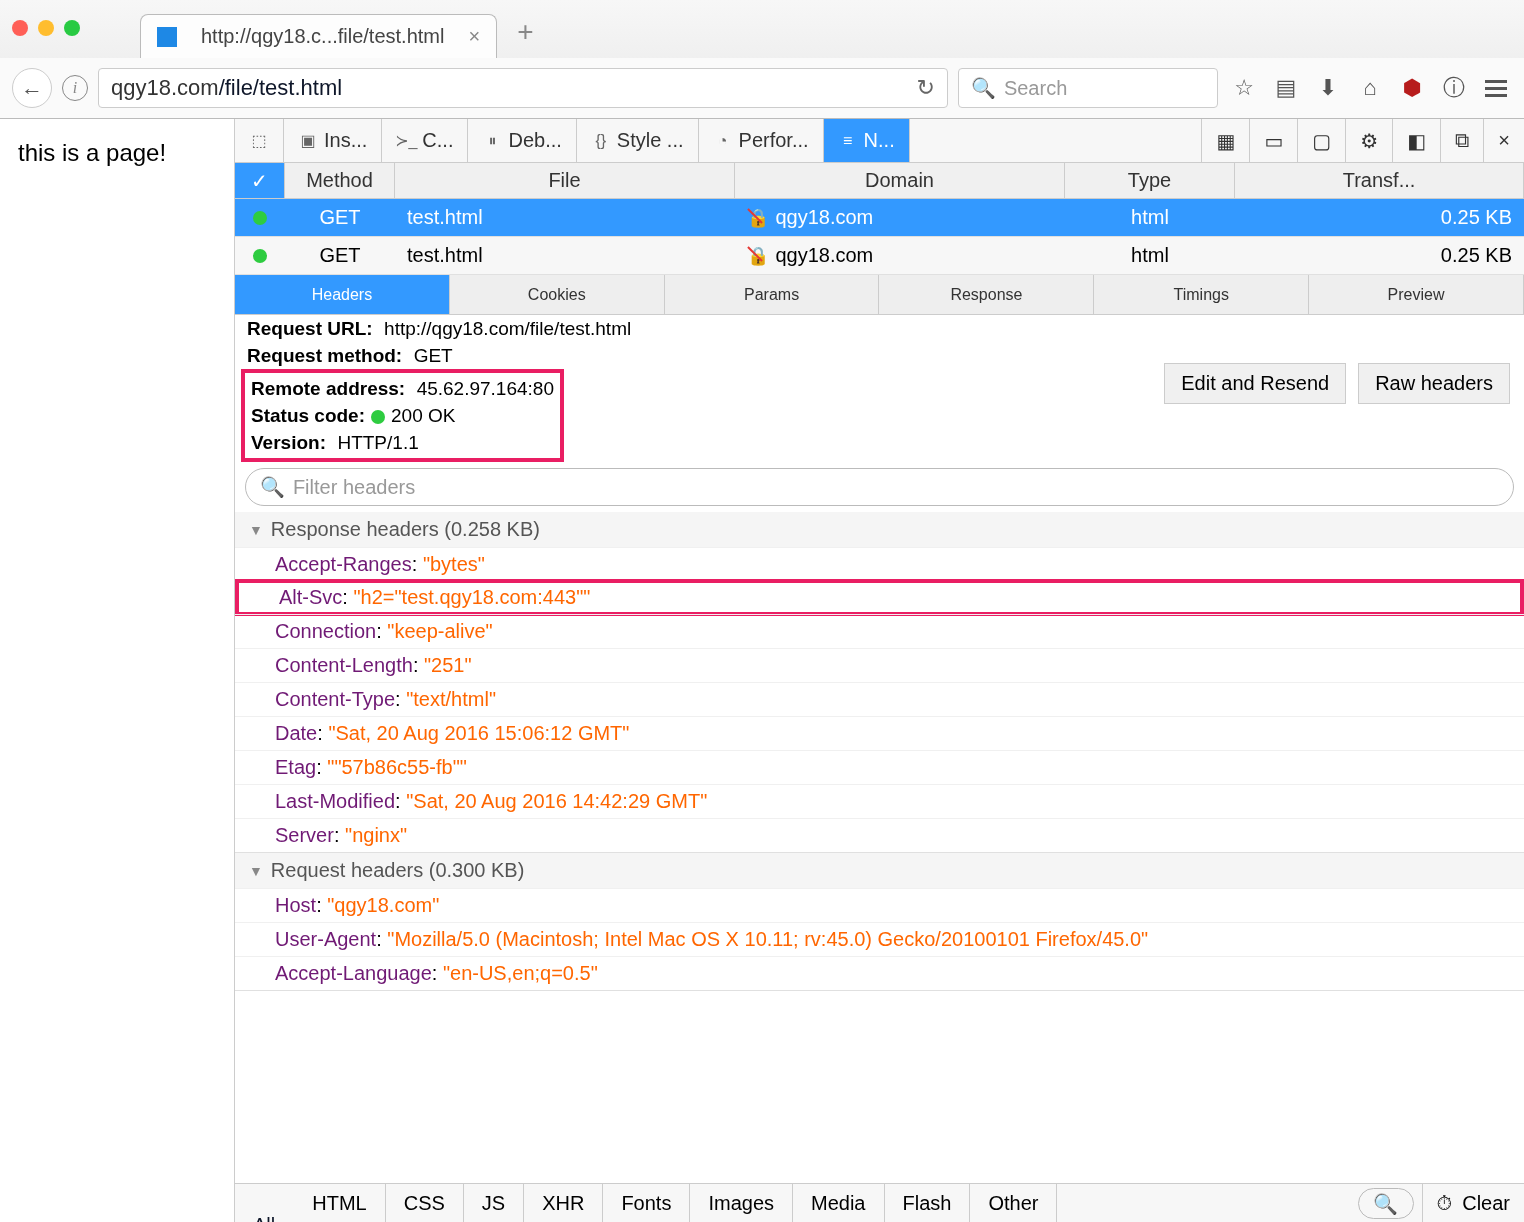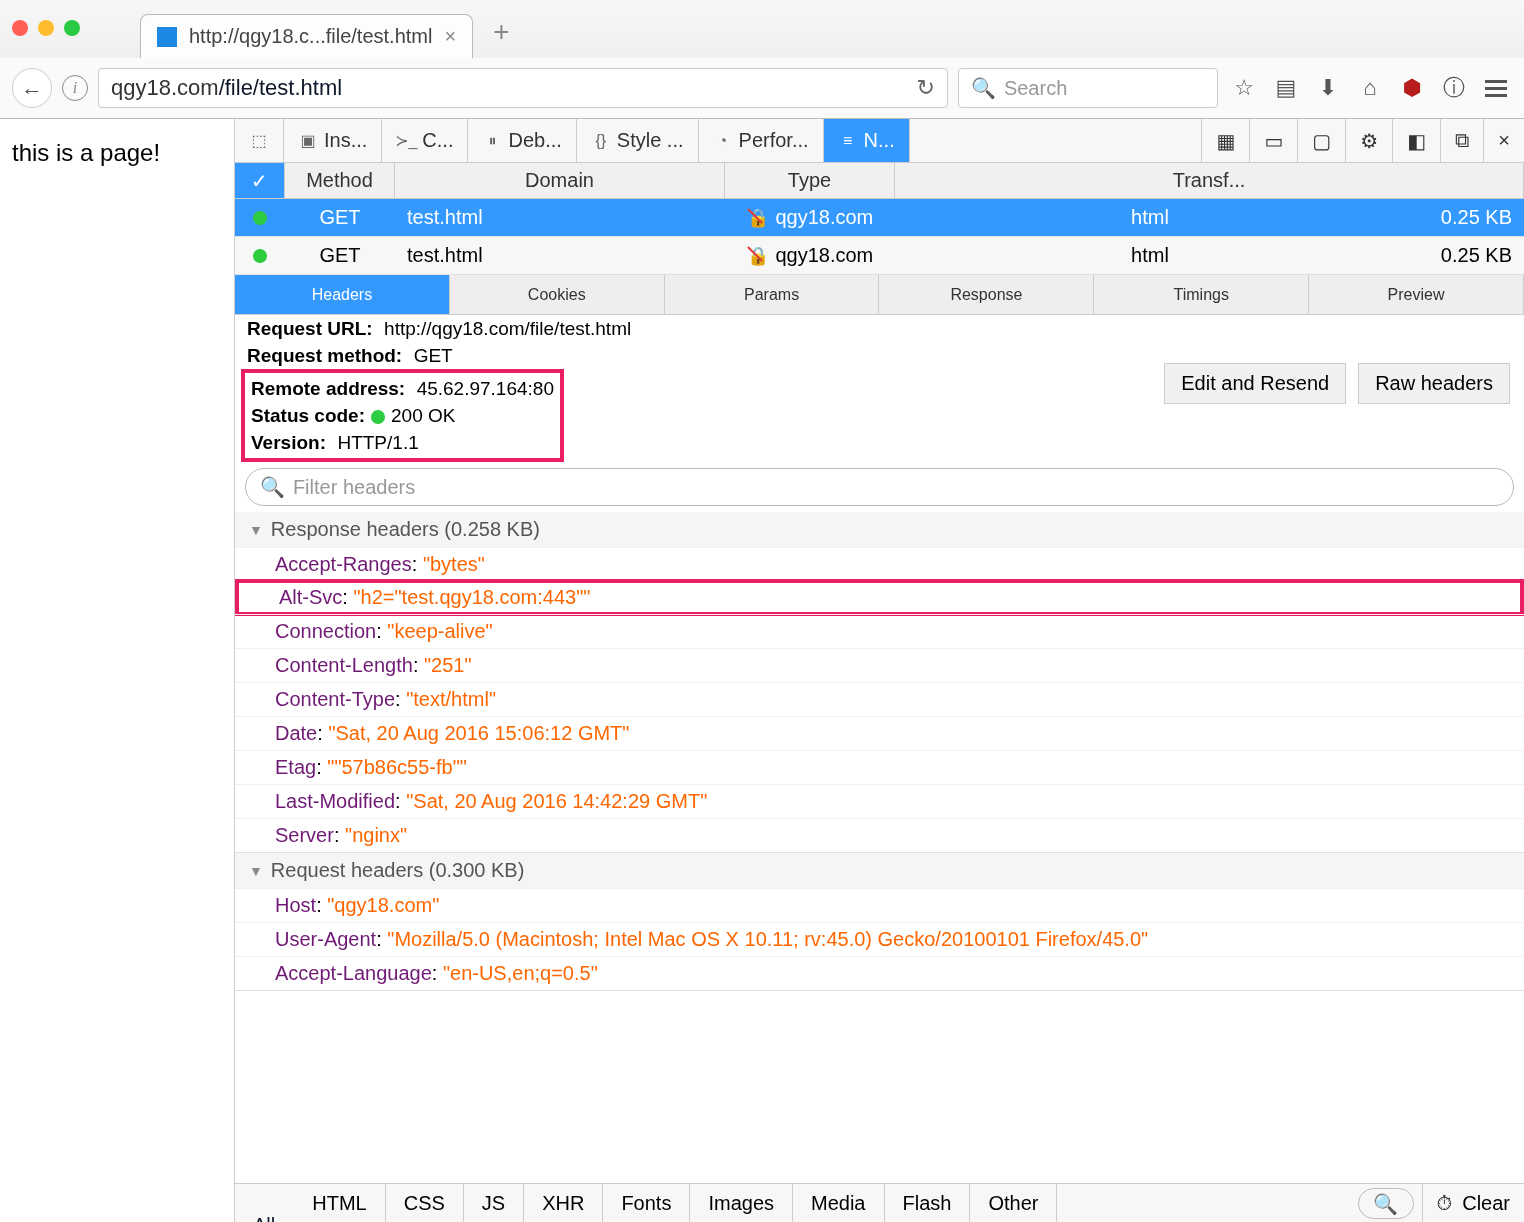--- a/index.html
+++ b/index.html
@@ -4,40 +4,40 @@
 <style>
 * { margin: 0; padding: 0; box-sizing: border-box; font-family: -apple-system, "Helvetica Neue", Arial, sans-serif; }
 body { width: 1524px; height: 1222px; background: #f0f0f0; overflow: hidden; }
 
 
 .browser-chrome { background: linear-gradient(#f7f7f7, #e8e8e8); border-bottom: 1px solid #bbb; }
 .tab-bar { height: 58px; display: flex; align-items: flex-end; padding-left: 10px; position: relative; }
 .traffic-lights { position: absolute; left: 12px; top: 20px; display: flex; gap: 10px; }
 .tl { width: 16px; height: 16px; border-radius: 50%; }
 .tl-red { background: #ff5f57; } .tl-yel { background: #ffbd2e; } .tl-grn { background: #28ca42; }
-.tab { margin-left: 130px; height: 44px; background: #fdfdfd; border: 1px solid #bbb; border-bottom: none; border-radius: 8px 8px 0 0; display: flex; align-items: center; padding: 0 16px; gap: 12px; min-width: 330px; font-size: 20px; color: #444; text-align: center; }
+.tab { margin-left: 130px; height: 44px; background: #fdfdfd; border: 1px solid #bbb; border-bottom: none; border-radius: 8px 8px 0 0; display: flex; align-items: center; padding: 0 16px; gap: 24px; min-width: 330px; font-size: 20px; color: #444; text-align: center; }
 .tab-favicon { width: 20px; height: 20px; background: #1e88e5; }
 .tab-close { color: #888; font-size: 20px; cursor: pointer; }
 .new-tab { margin-left: 20px; margin-bottom: 10px; color: #888; font-size: 28px; font-weight: 300; cursor: pointer; }
 
 .nav-bar { height: 60px; display: flex; align-items: center; padding: 0 12px; gap: 10px; background: #fafafa; }
 .nav-btn { width: 40px; height: 40px; border-radius: 50%; border: 1px solid #ccc; background: #fff; display: flex; align-items: center; justify-content: center; font-size: 22px; color: #555; cursor: pointer; }
 .info-icon { width: 26px; height: 26px; border: 1.5px solid #888; border-radius: 50%; display: flex; align-items: center; justify-content: center; font-size: 16px; color: #888; font-style: italic; font-family: serif; }
 .url-bar { flex: 1; height: 40px; background: #fff; border: 1px solid #ccc; border-radius: 4px; display: flex; align-items: center; padding: 0 12px; font-size: 22px; color: #333; }
 .url-dim { color: #0f172a; }
 .reload-icon { margin-left: auto; color: #666; font-size: 22px; cursor: pointer; }
 .search-box { width: 260px; height: 40px; background: #fff; border: 1px solid #ccc; border-radius: 4px; display: flex; align-items: center; padding: 0 12px; font-size: 20px; color: #999; gap: 8px; }
 .toolbar-icon { width: 32px; height: 32px; display: flex; align-items: center; justify-content: center; font-size: 22px; color: #555; cursor: pointer; }
 .shield-icon { color: #b71c1c; }
 .hamburger { display: flex; flex-direction: column; gap: 4px; }
 .hamburger span { width: 22px; height: 3px; background: #555; }
 
 
 .content-area { display: flex; height: calc(1222px - 118px); }
-.page-content { width: 234px; padding: 20px 12px; background: #fff; font-family: Georgia, serif; font-size: 24px; }
+.page-content { width: 234px; padding: 20px 18px; background: #fff; font-family: Georgia, serif; font-size: 24px; }
 
 
 .devtools { flex: 1; display: flex; flex-direction: column; background: #fff; border-left: 1px solid #ccc; }
 .dt-tabs { height: 44px; display: flex; border-bottom: 1px solid #ccc; background: #f7f7f7; }
 .dt-tab { display: flex; align-items: center; gap: 6px; padding: 0 14px; border-right: 1px solid #ccc; font-size: 20px; color: #333; cursor: pointer; }
 .dt-tab.active { background: #3399ff; color: #fff; }
 .dt-tab-icon { width: 20px; height: 20px; display: inline-flex; align-items: center; justify-content: center; font-size: 16px; color: #666; }
 .dt-tab.active .dt-tab-icon { color: #fff; }
 .dt-right-icons { margin-left: auto; display: flex; }
 .dt-right-icons .dt-tab { border-left: 1px solid #ccc; border-right: none; }
@@ -179,20 +179,21 @@
         <div class="dt-tab">⚙</div>
         <div class="dt-tab">◧</div>
         <div class="dt-tab">⧉</div>
         <div class="dt-tab">×</div>
       </div>
     </div>
 
     <div class="req-table-header">
       <div class="req-col col-check">✓</div>
       <div class="req-col col-method">Method</div>
+      <div class="req-col col-file">File</div>
       <div class="req-col col-domain">Domain</div>
       <div class="req-col col-type">Type</div>
       <div class="req-col col-transferred">Transf...</div>
     </div>
 
     <div id="request-rows">
         <div class="req-row selected">
           <div class="req-cell" style="width:50px;justify-content:center">
             <div class="status-dot"></div>
           </div>

